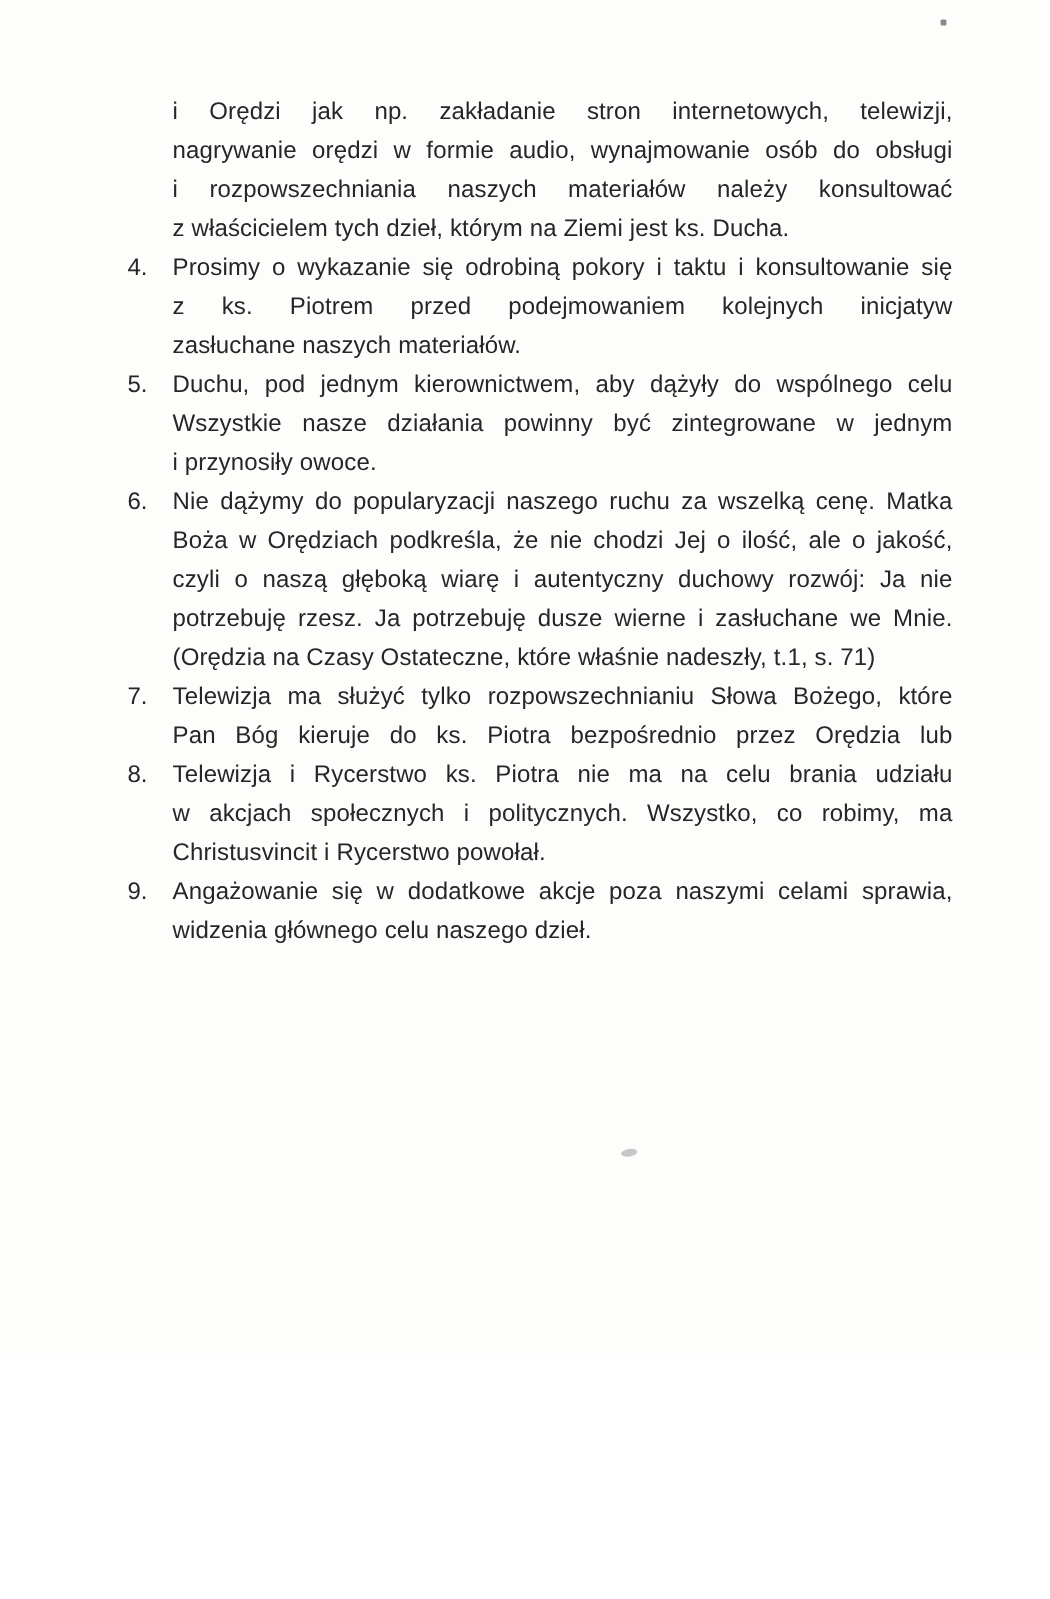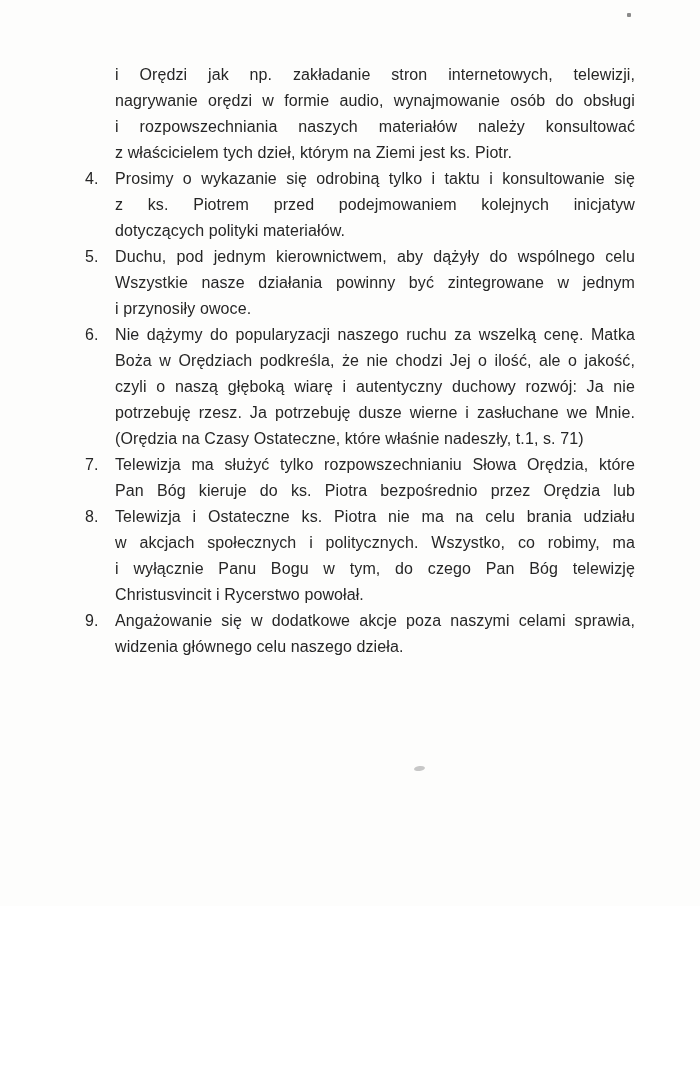--- a/index.html
+++ b/index.html
@@ -93,63 +93,62 @@
   <div class="speck-top"></div>
   <div class="smudge-mid"></div>
   <div class="smudge-bottom"></div>
 
   <div class="text-column">
 
     <div class="block">
       <div class="line">i Orędzi jak np. zakładanie stron internetowych, telewizji,</div>
       <div class="line">nagrywanie orędzi w formie audio, wynajmowanie osób do obsługi</div>
       <div class="line">i rozpowszechniania naszych materiałów należy konsultować</div>
-      <div class="line last">z właścicielem tych dzieł, którym na Ziemi jest ks. Piotr.</div>
+      <div class="line last">z właścicielem tych dzieł, którym na Ziemi jest ks. Ducha.</div>
     </div>
 
     <div class="block">
       <span class="num">4.</span>
-      <div class="line">Prosimy o wykazanie się odrobiną tylko i taktu i konsultowanie się</div>
+      <div class="line">Prosimy o wykazanie się odrobiną pokory i taktu i konsultowanie się</div>
       <div class="line">z ks. Piotrem przed podejmowaniem kolejnych inicjatyw</div>
-      <div class="line last">dotyczących polityki materiałów.</div>
+      <div class="line last">zasłuchane naszych materiałów.</div>
     </div>
 
     <div class="block">
       <span class="num">5.</span>
       <div class="line">Duchu, pod jednym kierownictwem, aby dążyły do wspólnego celu</div>
       <div class="line">Wszystkie nasze działania powinny być zintegrowane w jednym</div>
       <div class="line last">i przynosiły owoce.</div>
     </div>
 
     <div class="block">
       <span class="num">6.</span>
       <div class="line">Nie dążymy do popularyzacji naszego ruchu za wszelką cenę. Matka</div>
       <div class="line">Boża w Orędziach podkreśla, że nie chodzi Jej o ilość, ale o jakość,</div>
       <div class="line"><span>czyli o naszą głęboką wiarę i autentyczny duchowy rozwój: </span><span class="it">Ja nie</span></div>
       <div class="line it">potrzebuję rzesz. Ja potrzebuję dusze wierne i zasłuchane we Mnie.</div>
       <div class="line last">(Orędzia na Czasy Ostateczne, które właśnie nadeszły, t.1, s. 71)</div>
     </div>
 
     <div class="block">
       <span class="num">7.</span>
-      <div class="line">Telewizja ma służyć tylko rozpowszechnianiu Słowa Orędzia, które</div>
+      <div class="line">Telewizja ma służyć tylko rozpowszechnianiu Słowa Bożego, które</div>
       <div class="line">Pan Bóg kieruje do ks. Piotra bezpośrednio przez Orędzia lub</div>
     </div>
 
     <div class="block">
       <span class="num">8.</span>
-      <div class="line">Telewizja i Ostateczne ks. Piotra nie ma na celu brania udziału</div>
+      <div class="line">Telewizja i Rycerstwo ks. Piotra nie ma na celu brania udziału</div>
       <div class="line">w akcjach społecznych i politycznych. Wszystko, co robimy, ma</div>
-      <div class="line">i wyłącznie Panu Bogu w tym, do czego Pan Bóg telewizję</div>
       <div class="line last">Christusvincit i Rycerstwo powołał.</div>
     </div>
 
     <div class="block">
       <span class="num">9.</span>
       <div class="line">Angażowanie się w dodatkowe akcje poza naszymi celami sprawia,</div>
-      <div class="line last">widzenia głównego celu naszego dzieła.</div>
+      <div class="line last">widzenia głównego celu naszego dzieł.</div>
     </div>
 
   </div>
 
   <div class="page-number">2</div>
 
 </div>
 
 </body></html>

